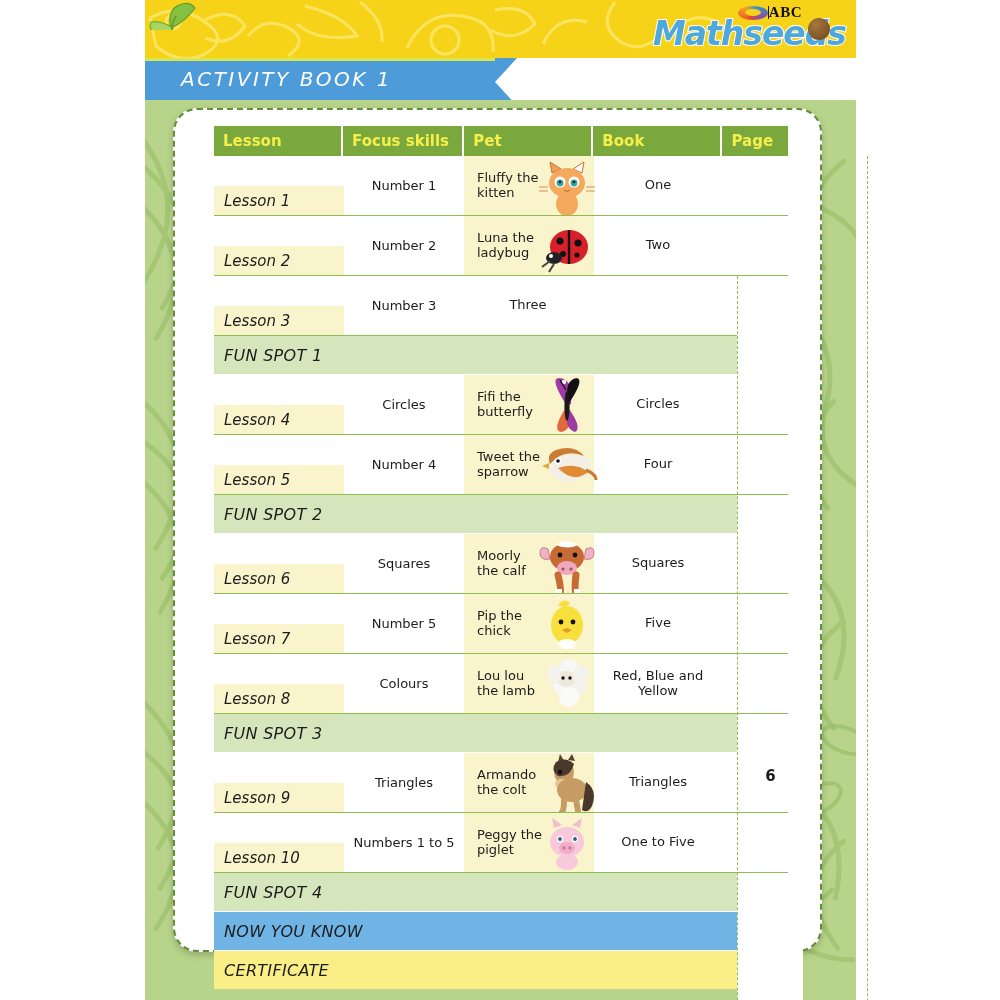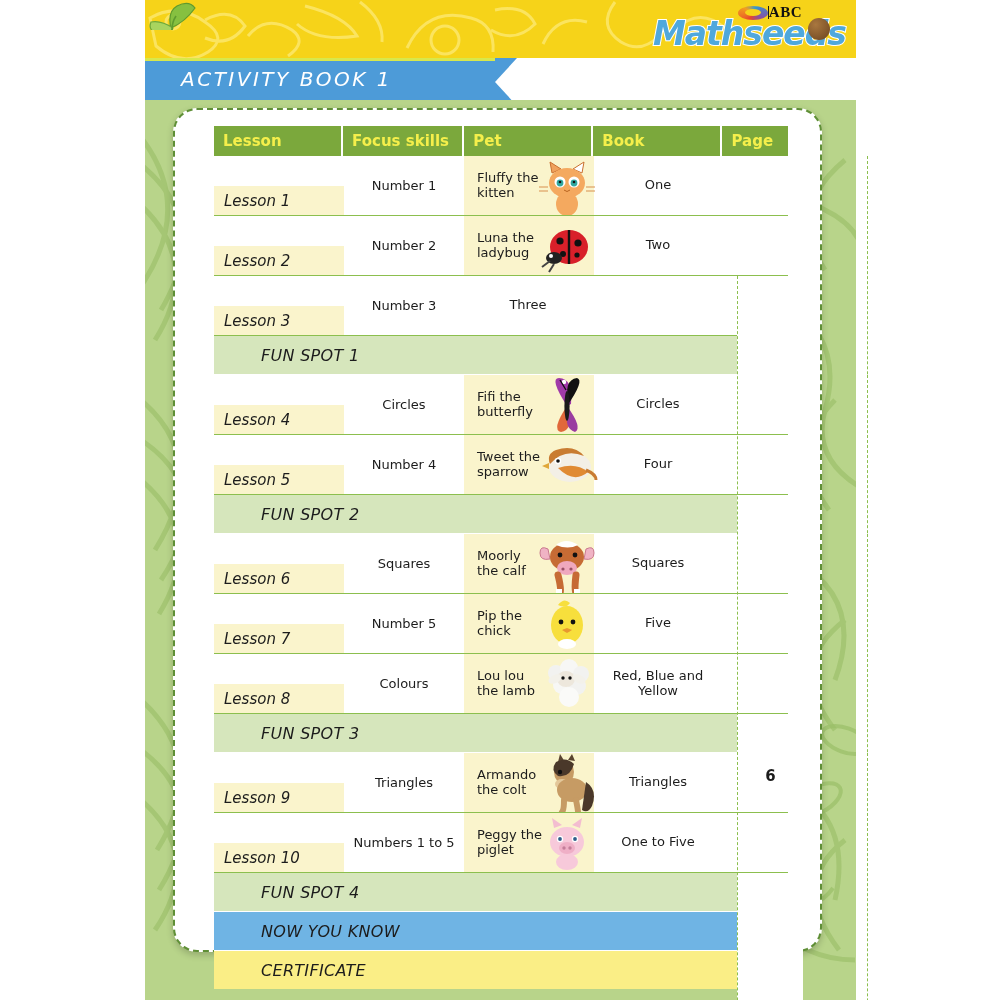--- a/index.html
+++ b/index.html
@@ -62,21 +62,21 @@
   .cell.pet{width:130px;background:#FAF4CC;justify-content:flex-start;padding-left:13px;
       line-height:1.12;text-align:left;}
   .cell.book{width:128px;background:#ffffff;line-height:1.15;}
   .cell.page{width:66px;background:#ffffff;font-weight:bold;font-size:15px;
       border-left:1px dashed #8CBF4E;}
   .petname{display:block;max-width:66px;z-index:2;position:relative;}
   .petimg{position:absolute;right:-4px;top:50%;transform:translateY(-50%);width:62px;height:58px;z-index:1;}
 
   .funrow{display:flex;height:38px;background:#D6E6BC;border-bottom:1px solid #ffffff;}
   .funrow .flabel{flex:1;display:flex;align-items:center;padding-left:10px;
-      font-family:"DejaVu Sans",sans-serif;font-style:italic;font-size:16px;color:#1c1c1c;letter-spacing:.3px;margin-left:37px;}
+      font-family:"DejaVu Sans",sans-serif;font-style:italic;font-size:16px;color:#1c1c1c;letter-spacing:.3px;}
   .funrow .fpage{width:66px;display:flex;align-items:center;justify-content:center;
       font-family:"DejaVu Sans",sans-serif;font-weight:bold;font-size:15px;color:#1c1c1c;}
   .funrow.blue{background:#6FB4E4;}
   .funrow.yellow{background:#FAEE86;}
   .funrow.plain{border-bottom:none;}
 </style>
 </head>
 <body>
 
 <div class="page">

